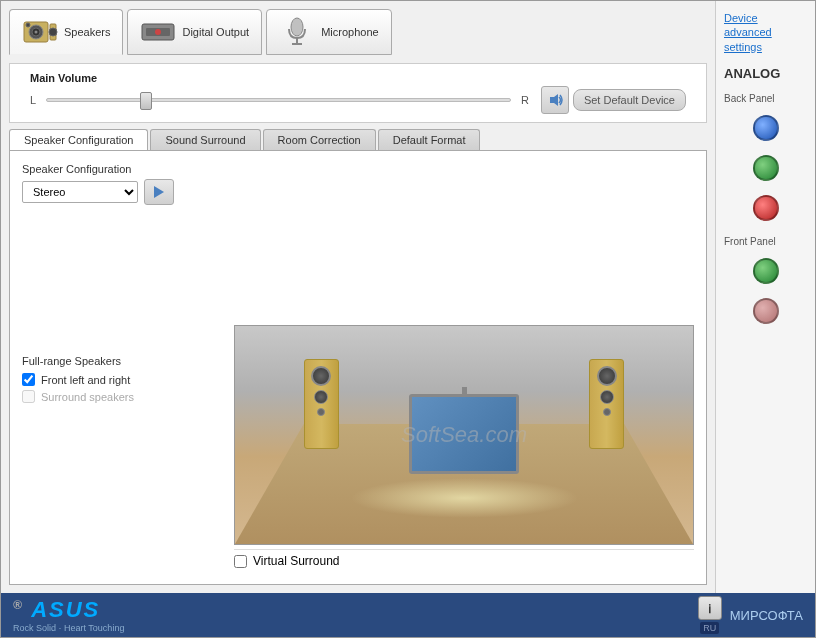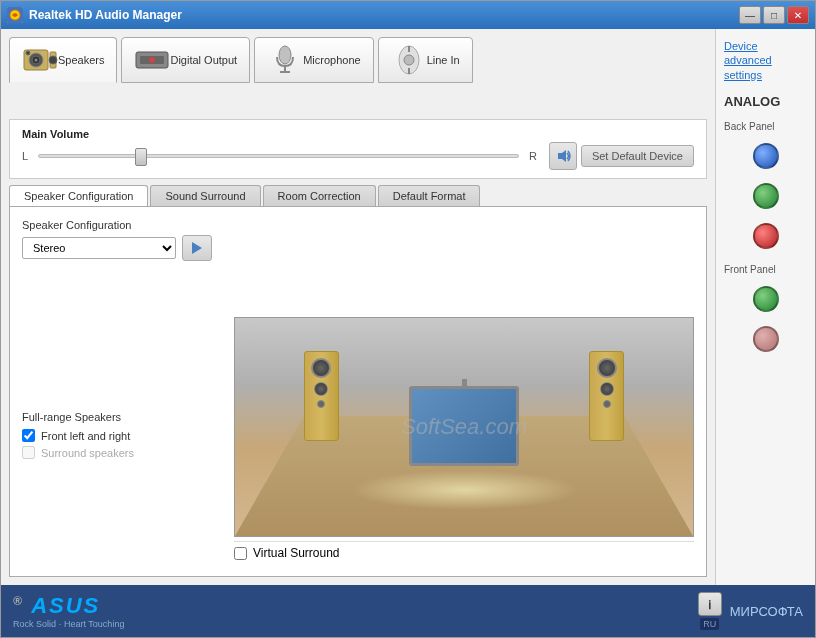--- a/index.html
+++ b/index.html
@@ -83,20 +83,21 @@
     
     .device-tabs {
       display: flex;
       gap: 4px;
       margin-bottom: 8px;
     }
 
     .device-tab {
       display: flex;
       align-items: center;
+      gap: 6px;
       padding: 4px 12px;
       background: linear-gradient(to bottom, #ffffff, #e8e8e8);
       border: 1px solid #aaa;
       border-radius: 4px 4px 0 0;
       cursor: pointer;
       min-width: 80px;
     }
 
     .device-tab.active {
       background: linear-gradient(to bottom, #ffffff, #f5f5f5);
@@ -106,26 +107,25 @@
 
     .device-tab-label {
       font-size: 11px;
       color: #333;
     }
 
     
     .volume-section {
       background: white;
       border: 1px solid #ccc;
-      padding: 8px 12px;
+      padding: 8px 20px;
       margin-bottom: 6px;
       display: flex;
       align-items: flex-start;
       gap: 8px;
-      margin-top: 28px;
     }
 
     .lr-label {
       font-size: 11px;
       color: #555;
     }
 
     .slider-track {
       flex: 1;
       height: 4px;
@@ -157,21 +157,21 @@
       display: flex;
       align-items: center;
       justify-content: center;
       font-size: 14px;
     }
 
     .set-default-btn {
       padding: 4px 10px;
       background: linear-gradient(to bottom, #e8e8e8, #d0d0d0);
       border: 1px solid #aaa;
-      border-radius: 3px;
+      border-radius: 8px;
       cursor: pointer;
       font-size: 11px;
       color: #555;
       margin-left: auto;
     }
 
     
     .inner-tabs {
       display: flex;
       gap: 0;
@@ -219,21 +219,21 @@
       margin-bottom: 4px;
     }
 
     .config-select-row {
       display: flex;
       align-items: center;
       gap: 6px;
     }
 
     .config-select {
-      width: 154px;
+      width: 116px;
       padding: 3px 6px;
       border: 1px solid #aaa;
       border-radius: 2px;
       background: white;
       font-size: 11px;
     }
 
     .play-btn {
       width: 30px;
       height: 26px;
@@ -427,21 +427,21 @@
       height: 26px;
       border-radius: 50%;
       margin: 3px auto;
       border: 2px solid rgba(0,0,0,0.3);
       cursor: pointer;
     }
 
     
     .footer {
       background: #2a4a7f;
-      height: 52px;
+      height: 44px;
       display: flex;
       align-items: center;
       justify-content: space-between;
       padding: 0 12px;
     }
 
     .asus-logo {
       display: flex;
       flex-direction: column;
     }
@@ -510,37 +510,20 @@
       display: flex;
       flex-direction: column;
       flex: 1;
     }
   </style>
 </head>
 <body>
 
 <div class="window">
 
-  <div class="title-bar">
-    <div class="title-bar-left">
-      <div class="title-icon">
-        <svg width="16" height="16" viewBox="0 0 16 16">
-          <rect width="16" height="16" fill="#4a70bb" rx="2"></rect>
-          <circle cx="8" cy="8" r="5" fill="#ffcc00" stroke="#cc8800" stroke-width="1"></circle>
-          <path d="M5,8 Q8,4 11,8 Q8,12 5,8Z" fill="#cc6600"></path>
-        </svg>
-      </div>
-      <span class="title-text">Realtek HD Audio Manager</span>
-    </div>
-    <div class="title-bar-controls">
-      <div class="title-btn">—</div>
-      <div class="title-btn">□</div>
-      <div class="title-btn close">✕</div>
-    </div>
-  </div>
 
   <div class="content">
     <div class="main-area">
 
       <div class="device-tabs">
         <div class="device-tab active">
           <svg width="36" height="36" viewBox="0 0 36 36">
             <rect x="2" y="8" width="24" height="20" rx="2" fill="#c8b060" stroke="#9a8040"></rect>
             <circle cx="14" cy="18" r="7" fill="#555" stroke="#888"></circle>
             <circle cx="14" cy="18" r="4" fill="#333" stroke="#666"></circle>
@@ -561,29 +544,20 @@
         </div>
         <div class="device-tab">
           <svg width="36" height="36" viewBox="0 0 36 36">
             <ellipse cx="18" cy="13" rx="6" ry="9" fill="#c0c0c0" stroke="#888"></ellipse>
             <path d="M10,15 Q10,24 18,24 Q26,24 26,15" fill="none" stroke="#888" stroke-width="2"></path>
             <line x1="18" y1="24" x2="18" y2="30" stroke="#888" stroke-width="2"></line>
             <line x1="13" y1="30" x2="23" y2="30" stroke="#888" stroke-width="2"></line>
           </svg>
           <span class="device-tab-label">Microphone</span>
         </div>
-        <div class="device-tab">
-          <svg width="36" height="36" viewBox="0 0 36 36">
-            <ellipse cx="18" cy="18" rx="10" ry="14" fill="#e0e0e0" stroke="#aaa"></ellipse>
-            <circle cx="18" cy="18" r="5" fill="#bbb" stroke="#888"></circle>
-            <line x1="18" y1="4" x2="18" y2="10" stroke="#888" stroke-width="2"></line>
-            <line x1="18" y1="26" x2="18" y2="32" stroke="#888" stroke-width="2"></line>
-          </svg>
-          <span class="device-tab-label">Line In</span>
-        </div>
       </div>
 
       <div class="volume-section">
         <div style="display:flex; flex-direction:column; gap:2px; flex:1;">
           <div class="vol-title-row">
             <span class="vol-title">Main Volume</span>
           </div>
           <div class="volume-row">
             <span class="lr-label">L</span>
             <div class="slider-track" style="flex:1;">

